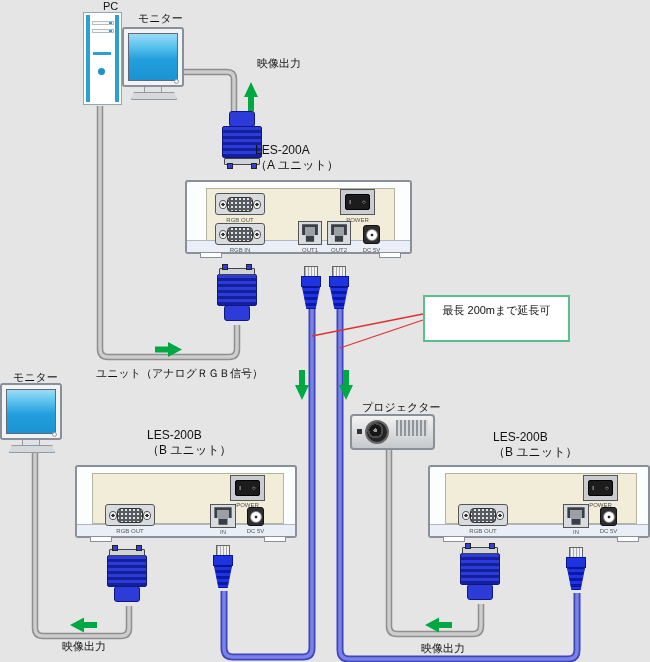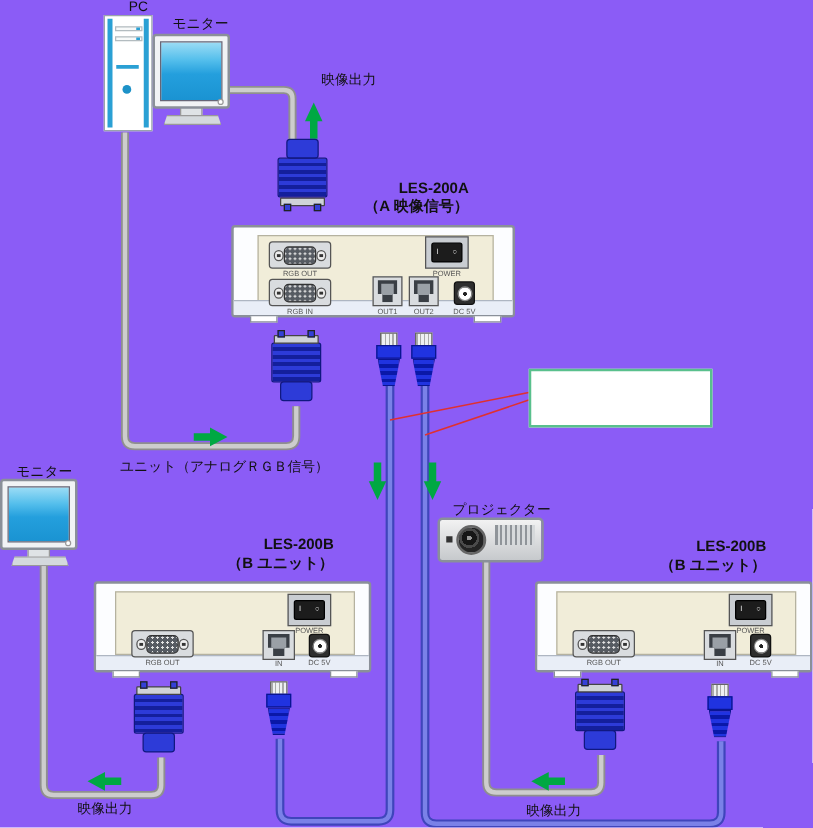--- a/index.html
+++ b/index.html
@@ -1,19 +1,19 @@
 <!DOCTYPE html>
 <html><head>
 <meta charset="utf-8">
 <style>
   html,body{margin:0;padding:0;background:#fff;font-family:"Liberation Sans",sans-serif;}
-  .stage{position:relative;width:650px;height:662px;background:#8b5cf6;overflow:hidden;}
+  .stage{position:relative;width:650px;height:662px;background:#e5e5e5;overflow:hidden;}
   svg.wires{position:absolute;left:0;top:0;z-index:1;}
   .lbl{position:absolute;font-size:11px;color:#111;white-space:nowrap;z-index:6;}
-  .unit-title{position:absolute;text-align:right;font-size:12px;line-height:15px;color:#111;white-space:nowrap;z-index:6;font-weight:bold;}
+  .unit-title{position:absolute;text-align:left;font-size:12px;line-height:15px;color:#111;white-space:nowrap;z-index:6;}
   
   .unit{position:absolute;background:#fcfdff;border:2px solid #8a9099;border-radius:3px;box-sizing:border-box;z-index:2;}
   .panel{position:absolute;background:#f1edd9;border:1px solid #b5b2a0;box-sizing:border-box;}
   .baseband{position:absolute;left:0;right:0;bottom:0;height:11px;background:#e9eef7;border-top:1px solid #aeb6c2;}
   .foot{position:absolute;width:22px;height:5px;background:#fff;border:1px solid #8a9099;border-top:none;box-sizing:border-box;}
   .port-label{position:absolute;font-size:6px;color:#555;text-align:center;white-space:nowrap;line-height:7px;}
   .vga-port{position:absolute;background:#d9dcdf;border:1px solid #555;border-radius:3px;display:flex;align-items:center;justify-content:space-between;padding:0 3px;box-sizing:border-box;}
   .vga-screw{width:7px;height:7px;border-radius:50%;border:1px solid #555;background:radial-gradient(circle,#333 0 1.5px,#eee 1.6px);}
   .dsub{width:26px;height:13px;border:1px solid #333;border-radius:4px;background-color:#565b62;background-image:radial-gradient(#e4e4e4 0.8px,transparent 1.1px);background-size:4px 4px;background-position:2px 3px;}
   .rj45-port{position:absolute;background:#d9dcdf;border:1px solid #555;display:flex;align-items:center;justify-content:center;box-sizing:border-box;}
@@ -111,21 +111,21 @@
     <div class="vga-flange">
       <span class="vga-thumb l"></span>
       <span class="vga-thumb r"></span>
     </div>
     <div class="vga-ribs"></div>
     <div class="vga-hood"></div>
   </div>
 
   <div class="unit-title" style="left:255px;top:143px;width:120px;">
     <div>LES-200A</div>
-    <div>（A 映像信号）</div>
+    <div>（A ユニット）</div>
   </div>
 
   <div class="unit" style="left:185px;top:180px;width:227px;height:74px;">
     <div class="panel" style="left:19px;top:6px;width:189px;height:57px;"></div>
     <div class="baseband"></div>
     <div class="vga-port" style="left:28px;top:11px;width:50px;height:22px;">
       <span class="vga-screw"></span>
       <span class="dsub"></span>
       <span class="vga-screw"></span>
     </div>
@@ -174,20 +174,21 @@
     <div class="rj-boot"></div>
   </div>
   <div class="rj-conn" style="left:329px;top:266px;">
     <div class="rj-tip"></div>
     <div class="rj-body"></div>
     <div class="rj-boot"></div>
   </div>
 
   <div class="lbl" style="left:96px;top:366px;">ユニット（アナログＲＧＢ信号）</div>
   <div class="callout" style="left:423px;top:295px;width:147px;height:47px;">
+    <div>最長 200mまで延長可</div>
   </div>
 
   <div class="m-neck" style="left:22px;top:438px;"></div>
   <div class="m-base" style="left:9px;top:445px;"></div>
   <div class="monitor" style="left:0px;top:383px;width:62px;height:57px;">
     <div class="screen"></div>
     <div class="screen-dot"></div>
   </div>
   <div class="lbl" style="left:13px;top:370px;">モニター</div>
 

